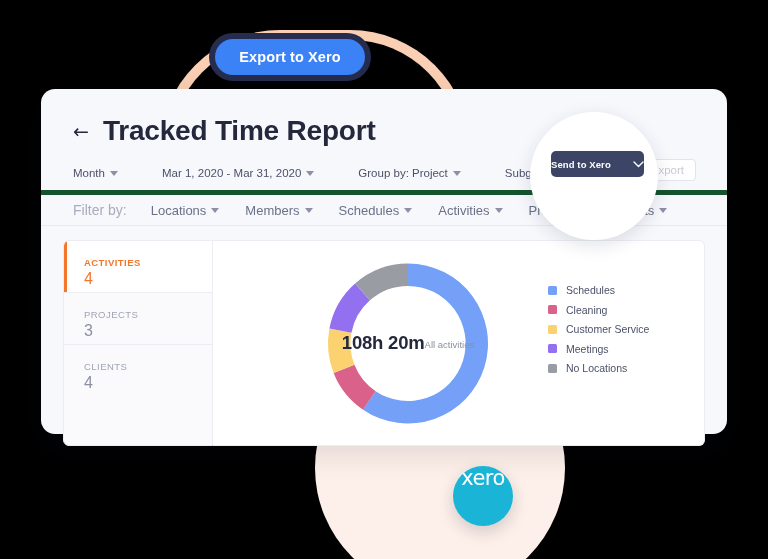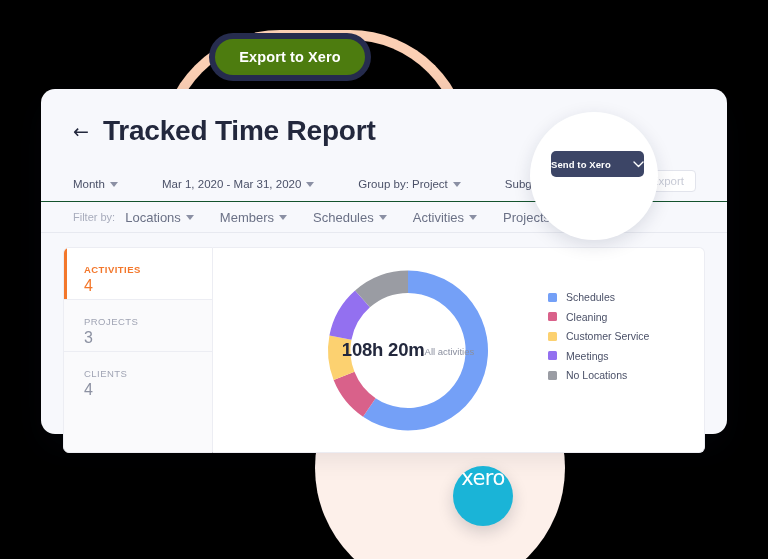--- a/index.html
+++ b/index.html
@@ -22,21 +22,21 @@
     border-bottom:none;box-sizing:border-box;
   }
 
   
   .callout{
     position:absolute;left:209px;top:33px;width:162px;height:48px;
     border-radius:26px;background:#262C4E;
   }
   .callout-inner{
     position:absolute;left:6px;top:6px;right:6px;bottom:6px;
-    border-radius:20px;background:#4d7c0f;
+    border-radius:20px;background:#3b82f6;
     display:flex;align-items:center;justify-content:center;
     color:#ffffff;font-size:14.5px;font-weight:700;letter-spacing:.1px;
   }
 
   
   .card{
     position:absolute;left:41px;top:89px;width:686px;height:345px;
     background:#F7F8FC;border-radius:14px;
     box-shadow:0 14px 34px rgba(20,25,50,.16);
   }
@@ -46,21 +46,21 @@
     font-size:19px;color:#23283D;line-height:1;cursor:pointer;
     font-family:"DejaVu Sans",sans-serif;
   }
   .page-title{
     font-size:28px;font-weight:700;color:#23283D;letter-spacing:-.2px;
   }
 
   
   .toolbar{
     display:flex;align-items:center;gap:0;padding:0 32px;
-    height:34px;margin-top:20px;border-bottom:1px solid #14532d;
+    height:34px;margin-top:9px;border-bottom:5px solid #14532d;
     position:relative;
   }
   .tb-item{
     font-size:11.5px;color:#4B5168;display:flex;align-items:center;gap:5px;
     cursor:pointer;white-space:nowrap;
   }
   .tb-item.m1{margin-right:44px;}
   .caret{
     width:0;height:0;border-left:4px solid transparent;
     border-right:4px solid transparent;border-top:5px solid #8B90A4;
@@ -69,21 +69,21 @@
   .export-btn{
     position:absolute;right:31px;top:3px;
     padding:4px 11px;border:1px solid #E2E4EC;border-radius:4px;
     background:#FFFFFF;color:#C8CBD6;font-size:11.5px;cursor:pointer;
   }
 
   .filterbar{
     display:flex;align-items:center;padding:0 32px;height:30px;
     border-bottom:1px solid #E7E9F0;
   }
-  .filter-label{font-size:11px;color:#A8ACBC;margin-right:10px;}
+  .filter-label{font-size:14px;color:#A8ACBC;margin-right:24px;}
   .filterbar .tb-item{color:#6B7186;margin-right:26px;font-size:13px;}
 
   
   .card-body{display:flex;padding:14px 22px 22px 22px;gap:0;}
   .sidebar{
     width:148px;background:#FAFAFC;border:1px solid #ECEDF3;
     border-radius:6px 0 0 6px;overflow:hidden;
   }
   .side-item{
     position:relative;padding:16px 0 14px 20px;border-bottom:1px solid #ECEDF3;

